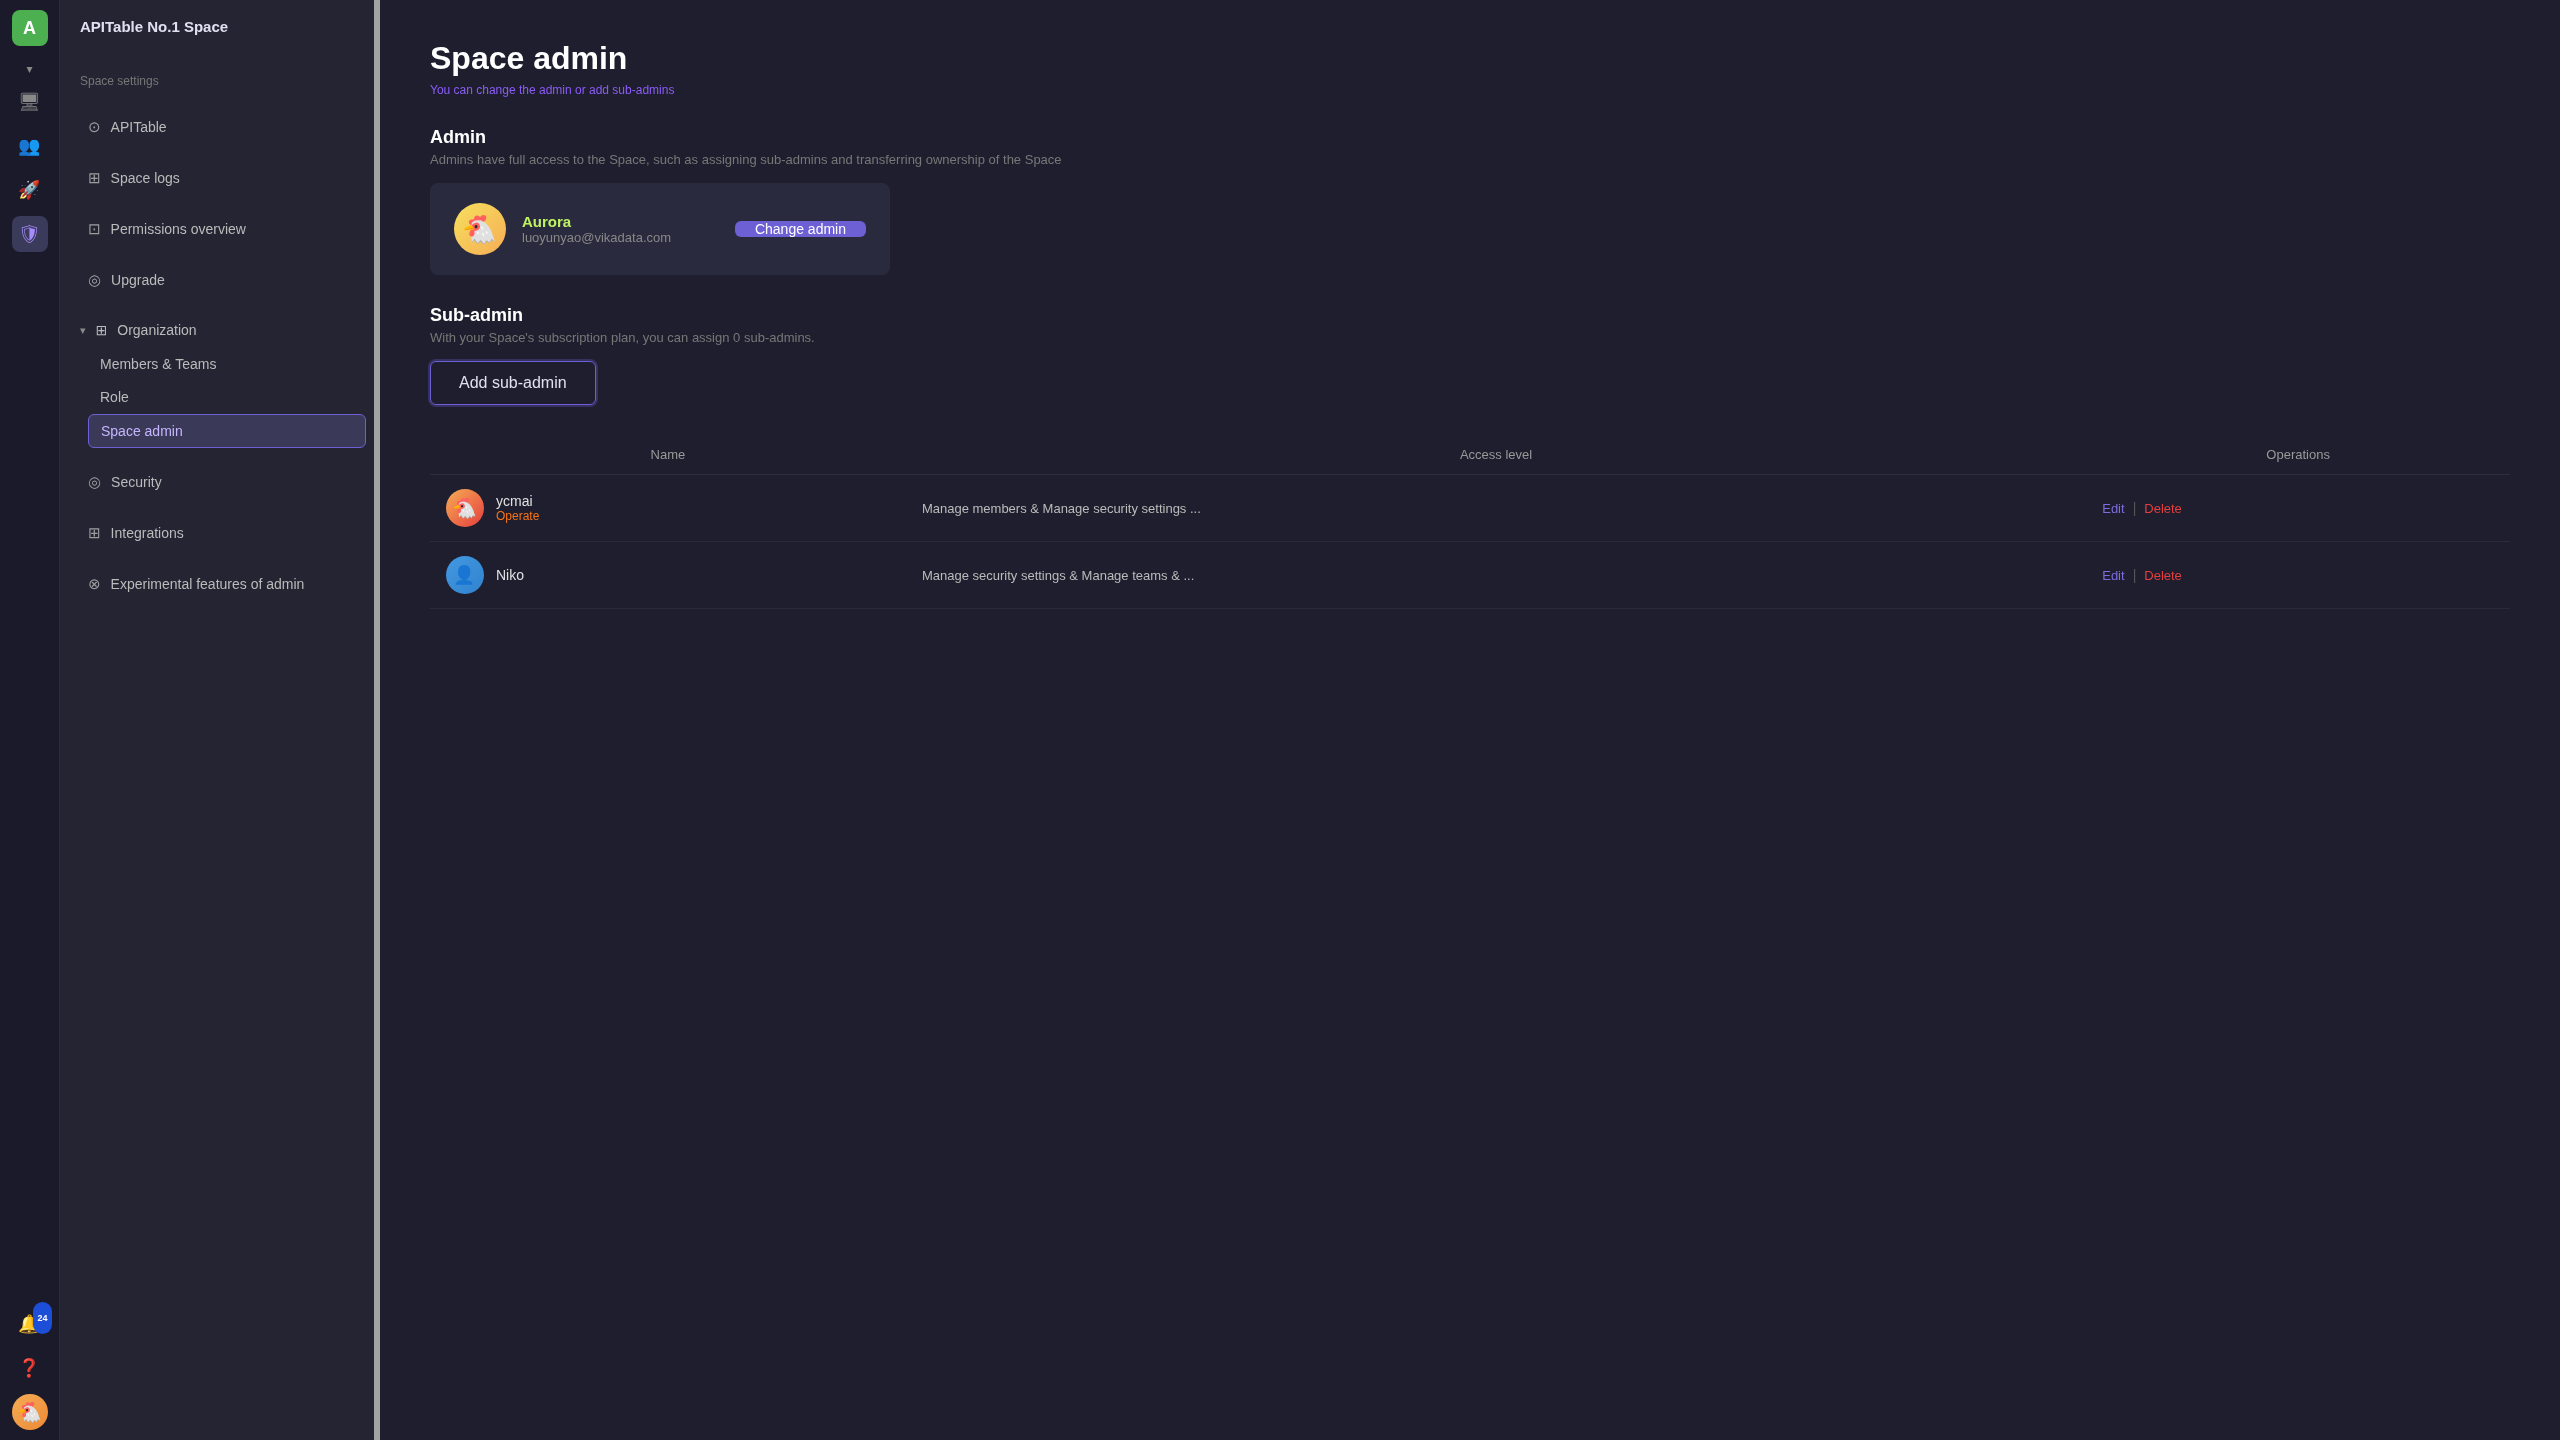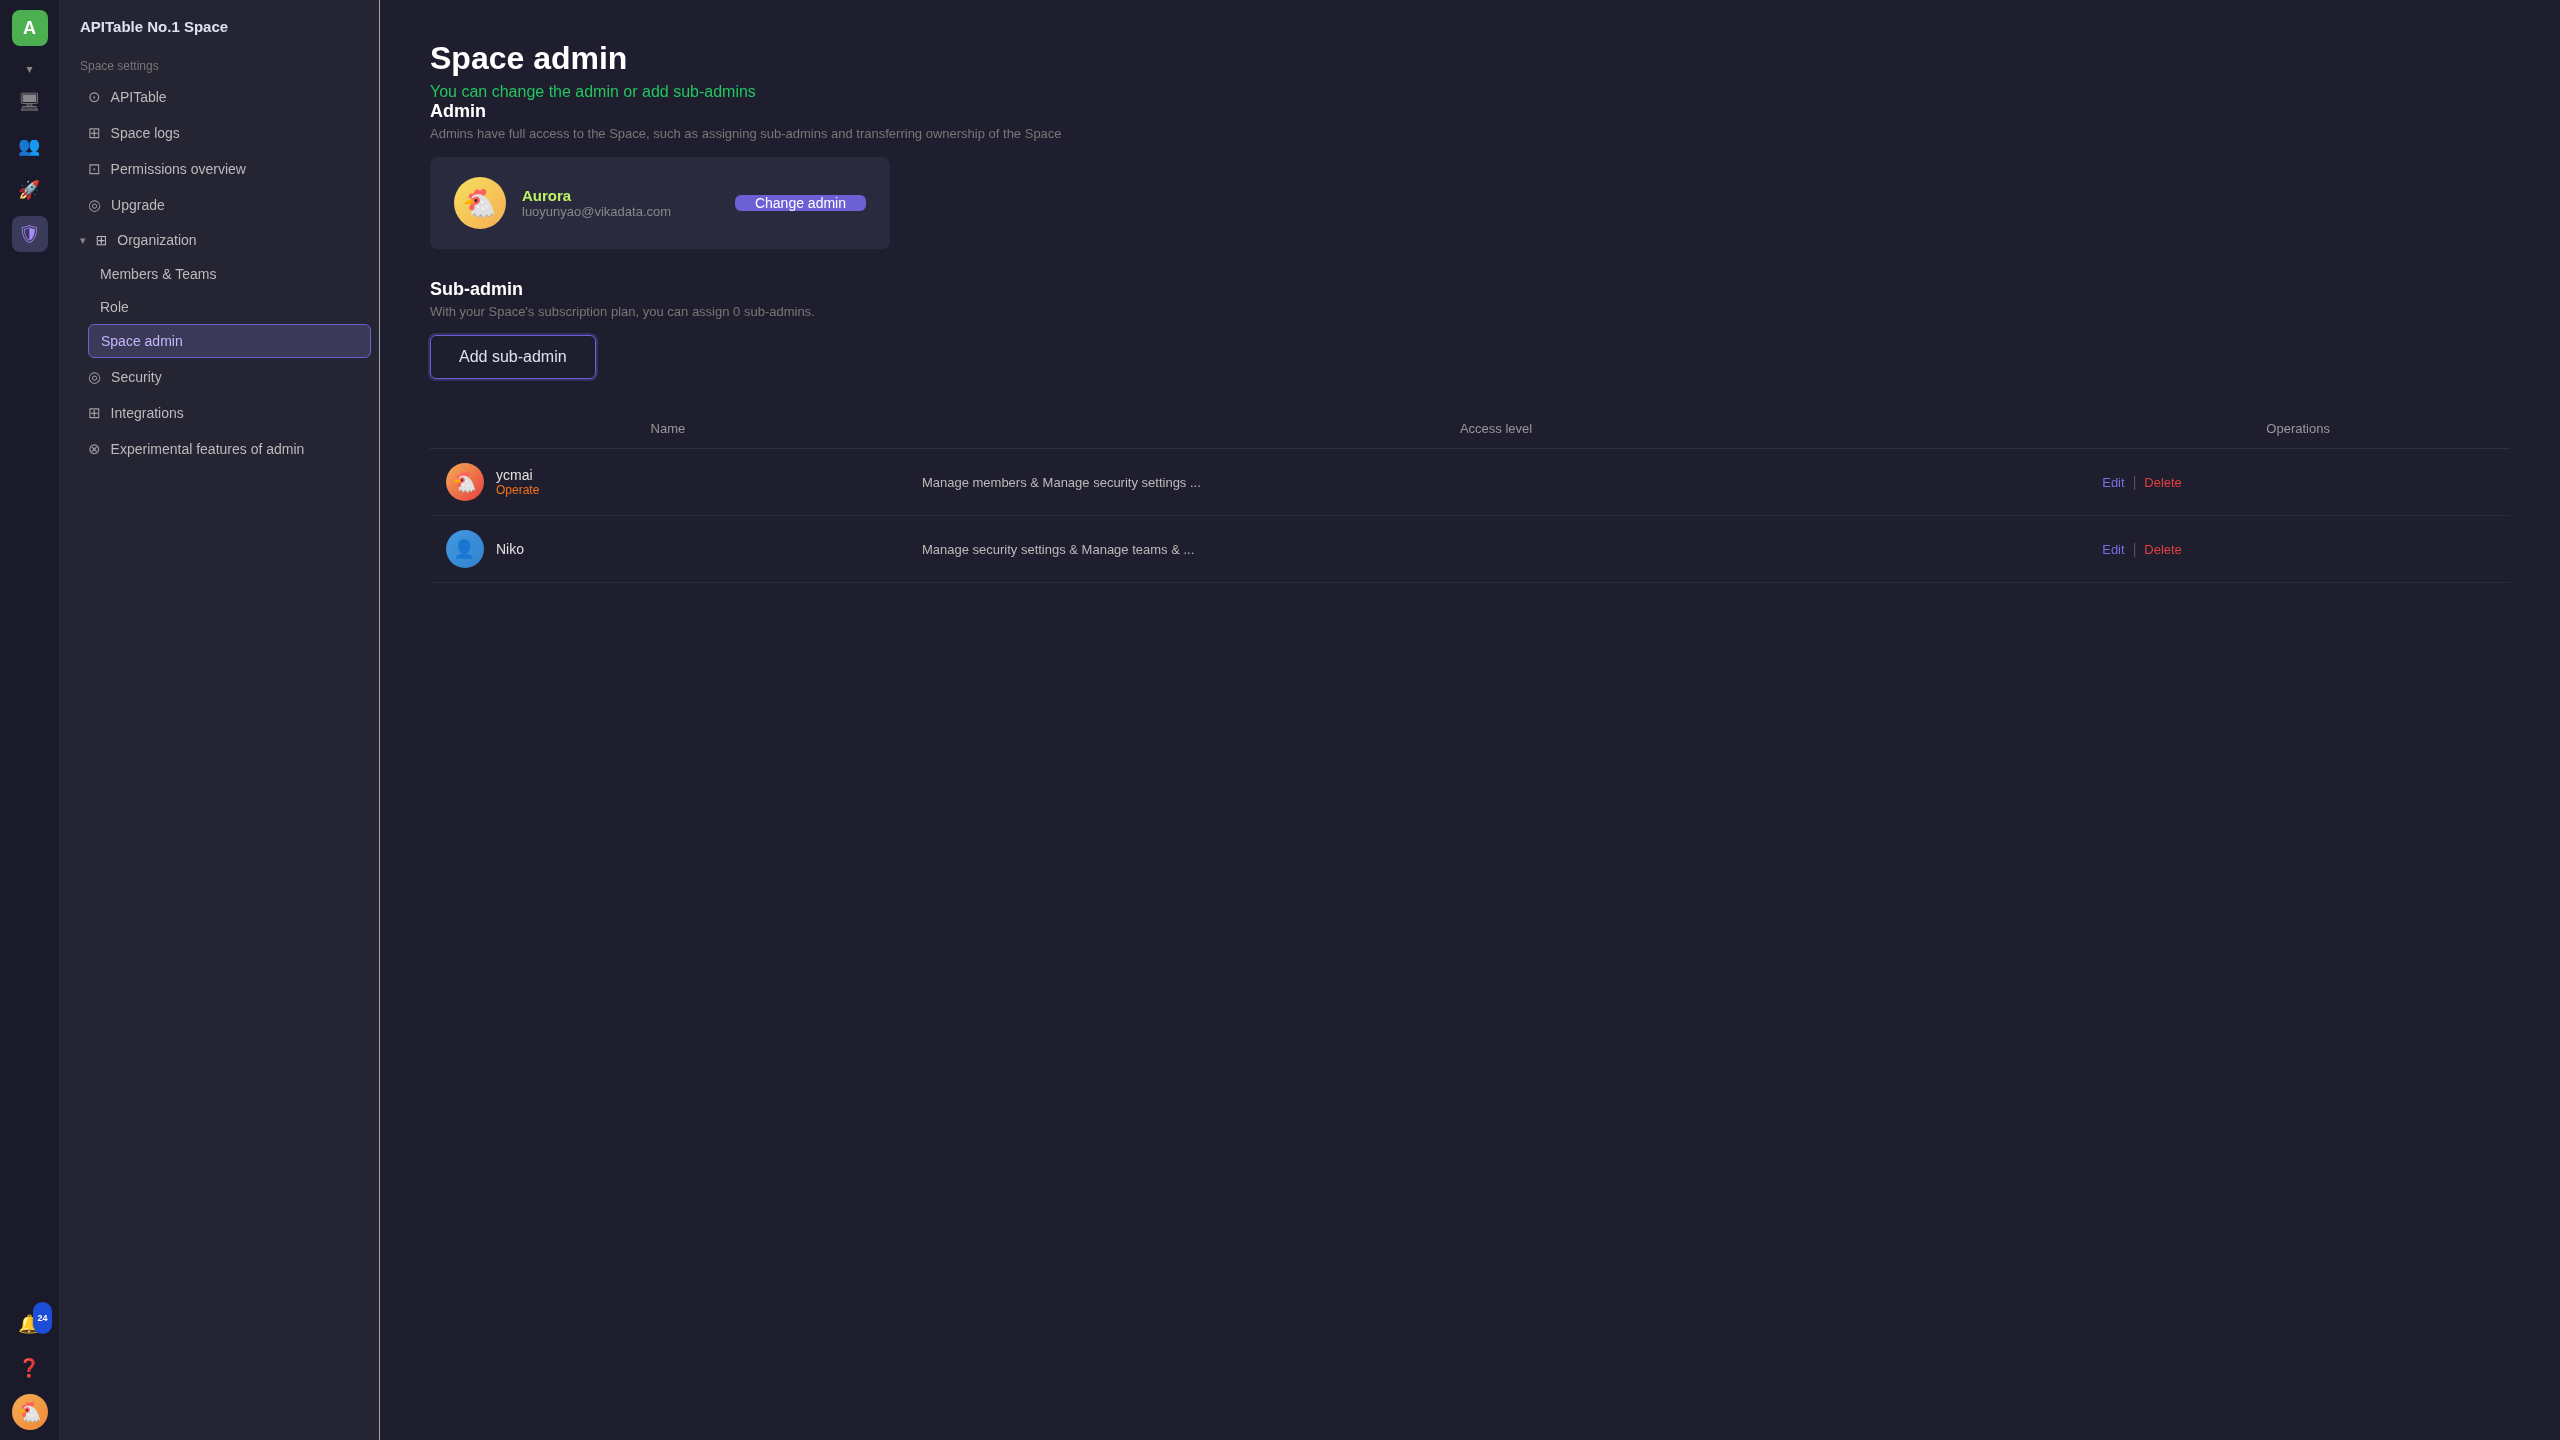--- a/index.html
+++ b/index.html
@@ -91,21 +91,22 @@
     }
 
     
     .sidebar {
       width: 320px;
       background: #242433;
       display: flex;
       flex-direction: column;
       flex-shrink: 0;
       overflow-y: auto;
-      border-right: 1px solid #a3a3a3;
+      border-right: 6px solid #a3a3a3;
+      gap: 15px;
     }
     .sidebar-header {
       padding: 18px 20px 10px;
       font-size: 15px;
       font-weight: 600;
       color: #e0e0f0;
       display: flex;
       align-items: center;
       gap: 8px;
     }
@@ -171,22 +172,23 @@
       overflow-y: auto;
       padding: 40px 50px;
     }
     .page-title {
       font-size: 32px;
       font-weight: 700;
       color: #ffffff;
       margin-bottom: 6px;
     }
     .page-subtitle {
-      color: #22c55e;
-      font-size: 16px;
+      color: #8b5cf6;
+      font-size: 12px;
+      margin-bottom: 30px;
     }
 
     
     .section-title {
       font-size: 18px;
       font-weight: 700;
       color: #ffffff;
       margin-bottom: 4px;
     }
     .section-desc {

